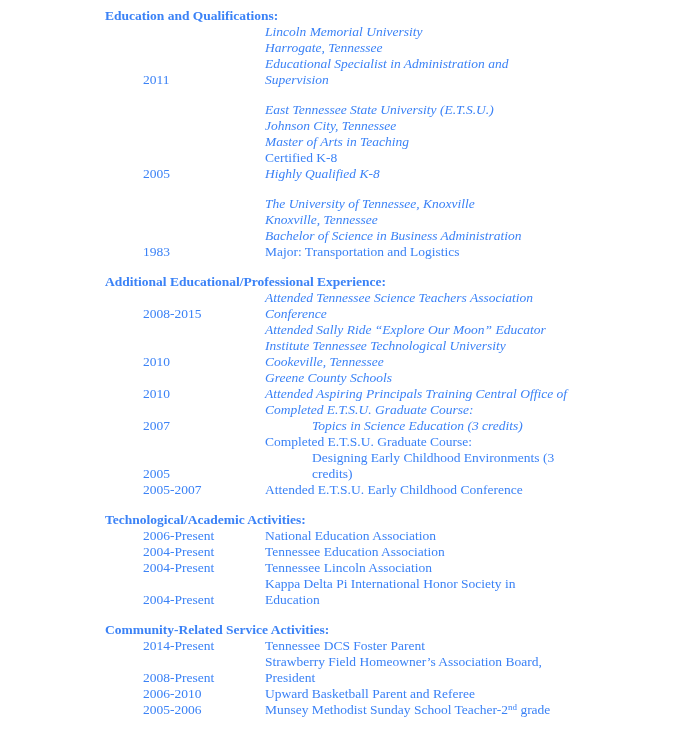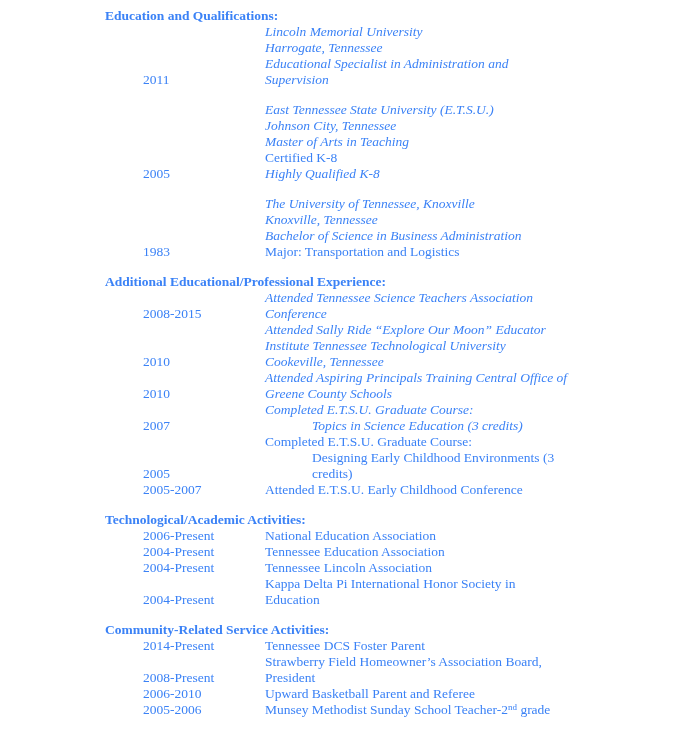--- a/index.html
+++ b/index.html
@@ -103,22 +103,22 @@
           <div class="date">2010</div>
           <div class="lines">
             <div class="line italic">Attended Sally Ride “Explore Our Moon” Educator</div>
             <div class="line italic">Institute Tennessee Technological University</div>
             <div class="line italic">Cookeville, Tennessee</div>
           </div>
         </div>
         <div class="entry">
           <div class="date">2010</div>
           <div class="lines">
+            <div class="line italic">Greene County Schools</div>
             <div class="line italic">Attended Aspiring Principals Training Central Office of</div>
-            <div class="line italic">Greene County Schools</div>
           </div>
         </div>
         <div class="entry">
           <div class="date">2007</div>
           <div class="lines">
             <div class="line italic">Completed E.T.S.U. Graduate Course:</div>
             <div class="line italic indent">Topics in Science Education (3 credits)</div>
           </div>
         </div>
         <div class="entry">

